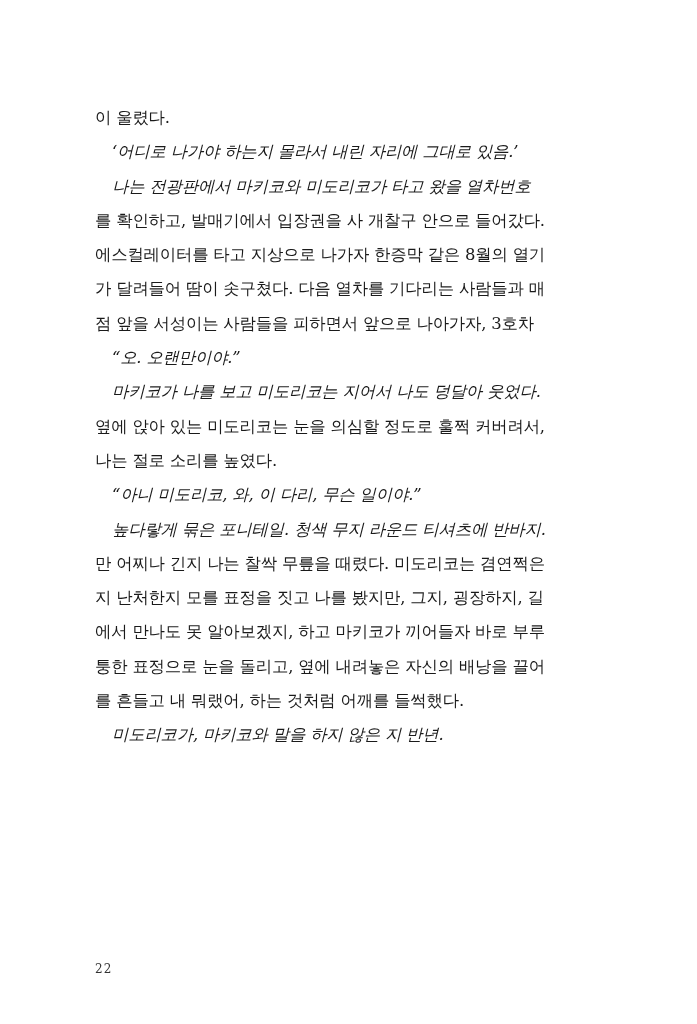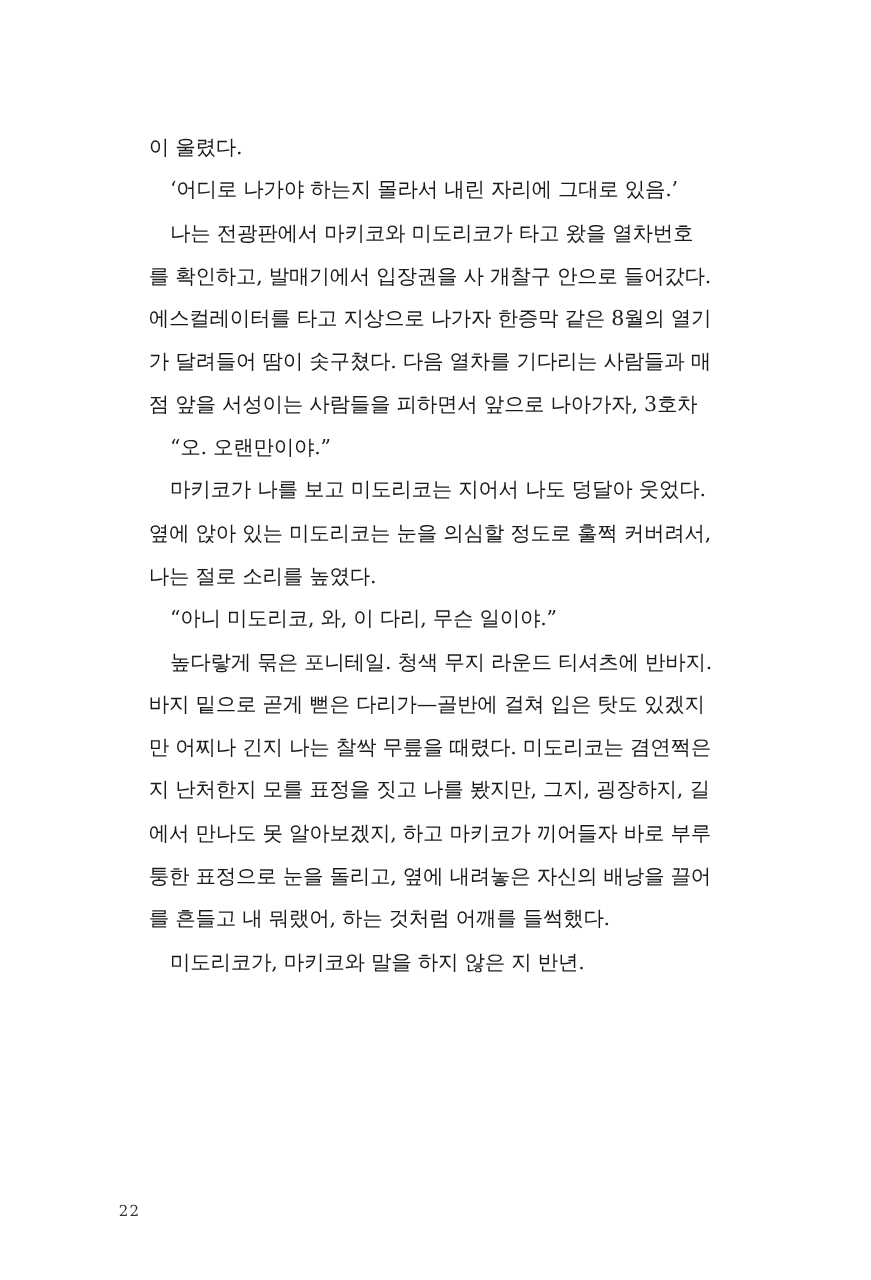--- a/index.html
+++ b/index.html
@@ -21,24 +21,24 @@
       top: 101px;
       width: 508px;
     }
     .line {
       display: block;
       height: 34.3px;
       line-height: 34.3px;
       font-size: 16.4px;
       white-space: nowrap;
       letter-spacing: -0.2px;
-      margin-left: 24px;
     }
     .line.indent {
       padding-left: 17px;
+      font-style: italic;
     }
     .page-number {
       position: absolute;
       left: 95px;
       top: 962px;
       font-size: 12px;
       letter-spacing: 1px;
       color: #333333;
       font-family: "DejaVu Serif", "Liberation Serif", serif;
     }
@@ -53,21 +53,20 @@
   <span class="line">를 확인하고, 발매기에서 입장권을 사 개찰구 안으로 들어갔다.</span>
   <span class="line">에스컬레이터를 타고 지상으로 나가자 한증막 같은 8월의 열기</span>
   <span class="line">가 달려들어 땀이 솟구쳤다. 다음 열차를 기다리는 사람들과 매</span>
   <span class="line">점 앞을 서성이는 사람들을 피하면서 앞으로 나아가자, 3호차</span>
   <span class="line indent">“오. 오랜만이야.”</span>
   <span class="line indent">마키코가 나를 보고 미도리코는 지어서 나도 덩달아 웃었다.</span>
   <span class="line">옆에 앉아 있는 미도리코는 눈을 의심할 정도로 훌쩍 커버려서,</span>
   <span class="line">나는 절로 소리를 높였다.</span>
   <span class="line indent">“아니 미도리코, 와, 이 다리, 무슨 일이야.”</span>
   <span class="line indent">높다랗게 묶은 포니테일. 청색 무지 라운드 티셔츠에 반바지.</span>
-  <span class="line">바지 밑으로 곧게 뻗은 다리가—골반에 걸쳐 입은 탓도 있겠지</span>
   <span class="line">만 어찌나 긴지 나는 찰싹 무릎을 때렸다. 미도리코는 겸연쩍은</span>
   <span class="line">지 난처한지 모를 표정을 짓고 나를 봤지만, 그지, 굉장하지, 길</span>
   <span class="line">에서 만나도 못 알아보겠지, 하고 마키코가 끼어들자 바로 부루</span>
   <span class="line">퉁한 표정으로 눈을 돌리고, 옆에 내려놓은 자신의 배낭을 끌어</span>
   <span class="line">를 흔들고 내 뭐랬어, 하는 것처럼 어깨를 들썩했다.</span>
   <span class="line indent">미도리코가, 마키코와 말을 하지 않은 지 반년.</span>
 </div>
 
 <div class="page-number">22</div>
 

